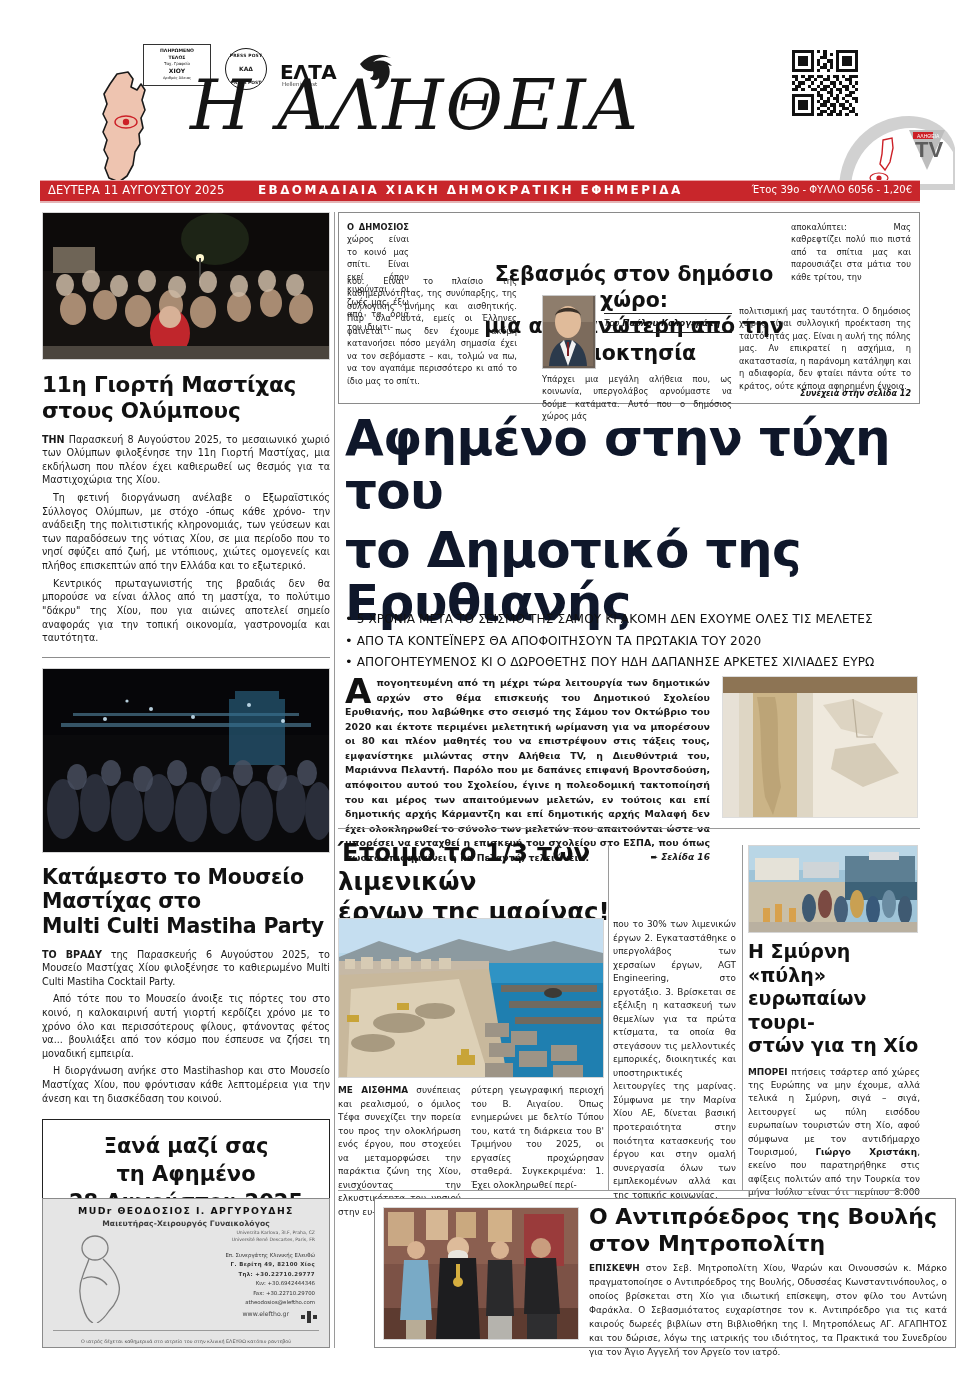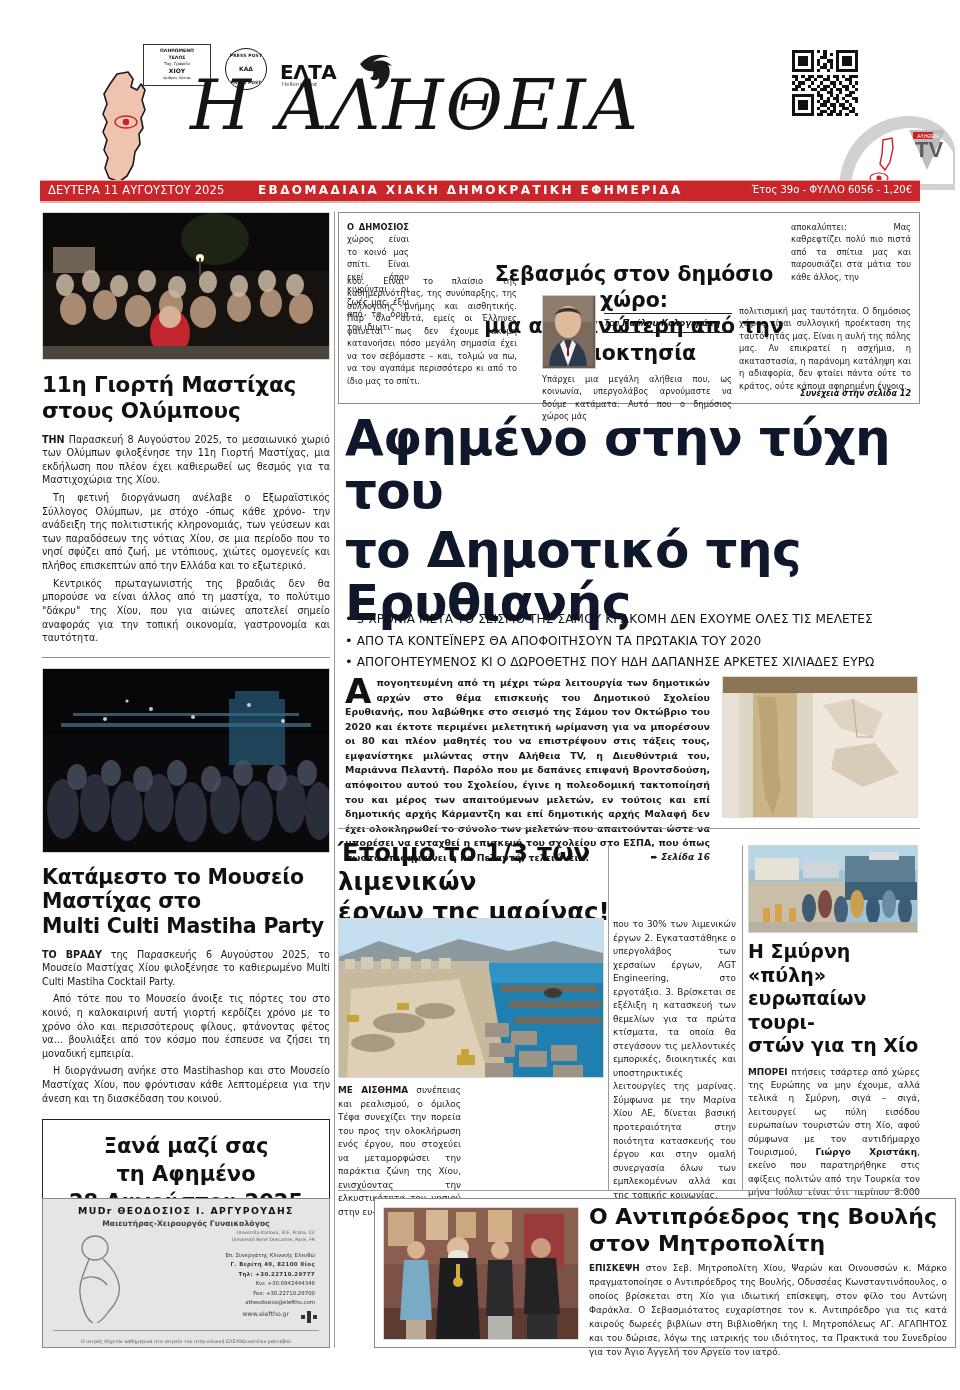--- a/index.html
+++ b/index.html
@@ -639,21 +639,21 @@
         <path d="M24 46 L26 46 L26 60 L24 60 Z" fill="#7a1f24"></path>
       </svg>
     </div>
     <div class="ed-byline">
       <div class="ln"></div>
       <div><span>Του </span><b>Παύλου Καλογεράκη</b></div>
       <div class="ln"></div>
     </div>
     <div class="ed-lead2">Υπάρχει μια μεγάλη αλήθεια που, ως κοινωνία, υπεργολάβος αρνούμαστε να δούμε κατάματα. Αυτό που ο δημόσιος χώρος μάς</div>
 
-    <div class="ed-col-r">αποκαλύπτει: Μας καθρεφτίζει πολύ πιο πιστά από τα σπίτια μας και παρουσιάζει στα μάτια του κάθε άλλος, την</div>
+    <div class="ed-col-r">αποκαλύπτει: Μας καθρεφτίζει πολύ πιο πιστά από τα σπίτια μας και παρουσιάζει στα μάτια του κάθε τρίτου, την</div>
     <div class="ed-col-r2">πολιτισμική μας ταυτότητα. Ο δημόσιος χώρος είναι συλλογική προέκταση της ταυτότητάς μας. Είναι η αυλή της πόλης μας. Αν επικρατεί η ασχήμια, η ακαταστασία, η παράνομη κατάληψη και η αδιαφορία, δεν φταίει πάντα ούτε το κράτος, ούτε κάποια αφηρημένη έννοια.</div>
     <div class="ed-more">Συνέχεια στην σελίδα 12</div>
   </div>
 
   <div class="mainhead">
     <h1>
       <span>Αφημένο στην τύχη του</span>
       <span class="l2">το Δημοτικό της Ερυθιανής</span>
     </h1>
   </div>
@@ -731,20 +731,23 @@
       <g fill="#c8a438">
         <rect x="118" y="136" width="18" height="10"></rect>
           <rect x="122" y="130" width="8" height="7"></rect>
         <rect x="58" y="84" width="12" height="7"></rect>
         <rect x="8" y="96" width="12" height="7"></rect>
       </g>
     </svg>
   </div>
 
   <div class="marina-c1"><span class="lead">ΜΕ ΑΙΣΘΗΜΑ</span><span> συνέπειας και ρεαλισμού, ο όμιλος Τέφα συνεχίζει την πορεία του προς την ολοκλήρωση ενός έργου, που στοχεύει να μεταμορφώσει την παράκτια ζώνη της Χίου, ενισχύοντας την ελκυστικότητα του νησιού στην ευ-</span></div>
+  <div class="marina-c2">ρύτερη γεωγραφική περιοχή του Β. Αιγαίου.
+Όπως ενημερώνει με δελτίο Τύπου του, κατά τη διάρκεια του Β' Τριμήνου του 2025, οι εργασίες προχώρησαν σταθερά. Συγκεκριμένα:
+1. Έχει ολοκληρωθεί περί-</div>
   <div class="marina-c3"><span>που το 30% των λιμενικών έργων
 2. Εγκαταστάθηκε ο υπεργολάβος των χερσαίων έργων, AGT Engineering, στο εργοτάξιο.
 3. Βρίσκεται σε εξέλιξη η κατασκευή των θεμελίων για τα πρώτα κτίσματα, τα οποία θα στεγάσουν τις μελλοντικές εμπορικές, διοικητικές και υποστηρικτικές λειτουργίες της μαρίνας.
 Σύμφωνα με την Μαρίνα Χίου ΑΕ, δίνεται βασική προτεραιότητα στην ποιότητα κατασκευής του έργου και στην ομαλή συνεργασία όλων των εμπλεκομένων αλλά και της τοπικής κοινωνίας.</span><span class="more">➨ Σελίδα 16</span></div>
 
   <div class="ph-port">
     <svg width="168" height="86" viewBox="0 0 168 86" preserveAspectRatio="none">
       <rect width="168" height="86" fill="#9fc4d8"></rect>
       <rect x="0" y="0" width="168" height="24" fill="#b9d6e6"></rect>
       <rect x="6" y="12" width="44" height="22" fill="#e5e2d8"></rect>

